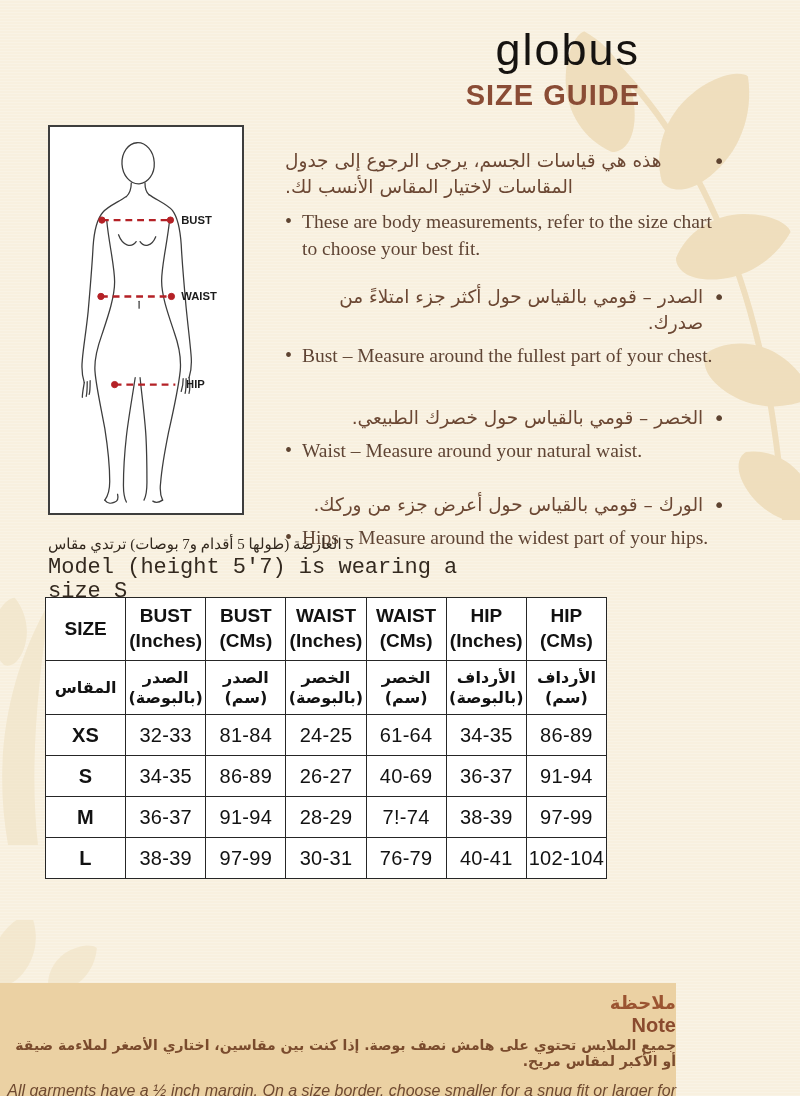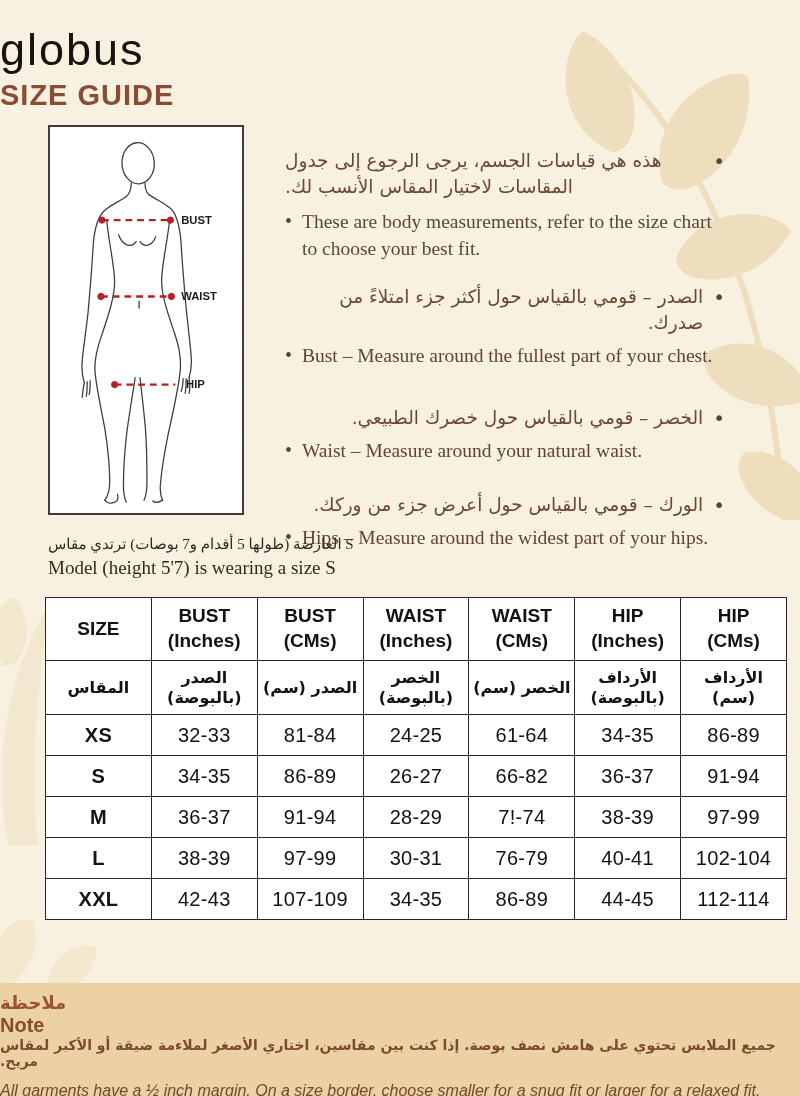--- a/index.html
+++ b/index.html
@@ -8,21 +8,21 @@
     background:#f8f0df;
     background-image:repeating-linear-gradient(0deg, rgba(255,255,255,.20) 0 1px, rgba(0,0,0,0) 1px 3px);
     font-family:"Liberation Sans", sans-serif;
   }
   .decor{position:absolute;pointer-events:none;}
   .decor-tr{top:0;right:0;}
   .decor-left{top:545px;left:-14px;opacity:.65;}
   .decor-bl{top:920px;left:-10px;opacity:.5;}
 
   
-  .header{position:absolute;top:0;left:0;width:640px;text-align:left;}
+  .header{position:absolute;top:0;left:0;width:640px;text-align:right;}
   .brand{margin-top:24px;font-size:45px;font-weight:400;letter-spacing:2px;color:#161310;}
   .title{margin-top:3px;font-size:29px;font-weight:700;letter-spacing:1px;color:#8a4c35;}
 
   
   .diagram-box{position:absolute;left:48px;top:125px;width:192px;height:386px;background:#fff;border:2px solid #3e3e3e;}
   .diagram-box svg{display:block;}
 
   
   .bullets{position:absolute;left:285px;top:148px;width:440px;}
   .bullet{display:flex;align-items:flex-start;}
@@ -30,32 +30,32 @@
   .bullet .txt{flex:1 1 auto;}
   .bullet.ar{direction:rtl;color:#6b4733;font-family:"DejaVu Sans", sans-serif;font-size:18.5px;line-height:26px;}
   .bullet.ar .dot{margin-left:10px;}
   .bullet.ar.first{text-align:left;}
   .bullet.en{direction:ltr;color:#5f4434;font-family:"Liberation Serif", serif;font-size:19.5px;line-height:27px;}
   .bullet.en .dot{margin-right:10px;}
 
   
   .model-note{position:absolute;left:48px;top:533px;width:440px;color:#33291f;}
   .model-note .ar{font-family:Liberation Serif, serif;font-size:15px;line-height:23px;}
-  .model-note .en{font-family:Liberation Serif, serif;font-size:19px;line-height:24px;}
-
-  
-  table.size-chart{position:absolute;left:45px;top:597px;width:742px;border-collapse:collapse;background:#fff;table-layout:fixed;}
+  .model-note .en{font-family:Liberation Mono, monospace;font-size:22px;line-height:24px;}
+
+  
+  table.size-chart{position:absolute;left:45px;top:597px;width:562px;border-collapse:collapse;background:#fff;table-layout:fixed;}
   table.size-chart td{border:1.6px solid #262626;text-align:center;vertical-align:middle;padding:0;color:#121212;}
   tr.head-en td{height:62px;font-weight:700;font-size:19px;line-height:1.3;white-space:pre-line;}
   tr.head-ar td{height:53px;font-weight:700;font-size:16px;line-height:1.25;white-space:pre-line;font-family:"DejaVu Sans", sans-serif;direction:rtl;}
   tr.data td{height:40px;font-size:20px;letter-spacing:.3px;}
   tr.data td.size-cell{font-weight:700;}
 
   
-  .note-band{position:absolute;left:0;top:983px;width:800px;height:113px;background:#ebd1a3;text-align:left;}
+  .note-band{position:absolute;left:0;top:983px;width:676px;height:113px;background:#ebd1a3;text-align:right;}
   .note-head-ar{margin-top:9px;font-family:"DejaVu Sans", sans-serif;font-weight:700;font-size:18px;color:#9b5431;}
   .note-head-en{margin-top:1px;font-weight:700;font-size:20px;color:#8a4a2e;}
   .note-text-ar{direction:rtl;font-family:"DejaVu Sans", sans-serif;font-weight:600;font-size:14px;color:#7a4b2d;}
   .note-text-en{margin-top:13px;font-size:16px;color:#6f4a31;font-style:italic;}
 </style>
 </head>
 <body>
 
 <svg class="decor decor-tr" width="250" height="520" viewBox="0 0 250 520">
   <g fill="#eedcb9" opacity="0.9">
@@ -204,21 +204,21 @@
         <td>24-25</td>
         <td>61-64</td>
         <td>34-35</td>
         <td>86-89</td>
       </tr>
       <tr class="data">
         <td class="size-cell">S</td>
         <td>34-35</td>
         <td>86-89</td>
         <td>26-27</td>
-        <td>66-82</td>
+        <td>40-69</td>
         <td>36-37</td>
         <td>91-94</td>
       </tr>
       <tr class="data">
         <td class="size-cell">M</td>
         <td>36-37</td>
         <td>91-94</td>
         <td>28-29</td>
         <td>7!-74</td>
         <td>38-39</td>
@@ -226,29 +226,20 @@
       </tr>
       <tr class="data">
         <td class="size-cell">L</td>
         <td>38-39</td>
         <td>97-99</td>
         <td>30-31</td>
         <td>76-79</td>
         <td>40-41</td>
         <td>102-104</td>
       </tr>
-      <tr class="data">
-        <td class="size-cell">XXL</td>
-        <td>42-43</td>
-        <td>107-109</td>
-        <td>34-35</td>
-        <td>86-89</td>
-        <td>44-45</td>
-        <td>112-114</td>
-      </tr>
     </tbody>
 </table>
 
 <div class="note-band">
   <div class="note-head-ar">ملاحظة</div>
   <div class="note-head-en">Note</div>
   <div class="note-text-ar">جميع الملابس تحتوي على هامش نصف بوصة. إذا كنت بين مقاسين، اختاري الأصغر لملاءمة ضيقة أو الأكبر لمقاس مريح.</div>
   <div class="note-text-en">All garments have a ½ inch margin. On a size border, choose smaller for a snug fit or larger for a relaxed fit.</div>
 </div>
 

